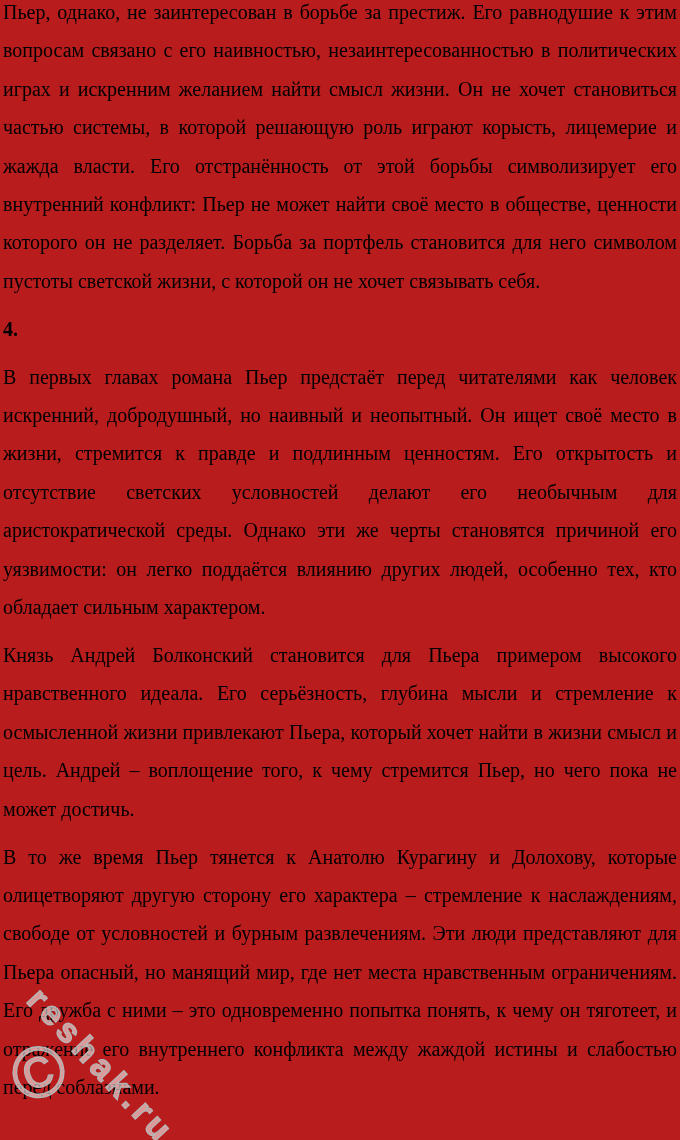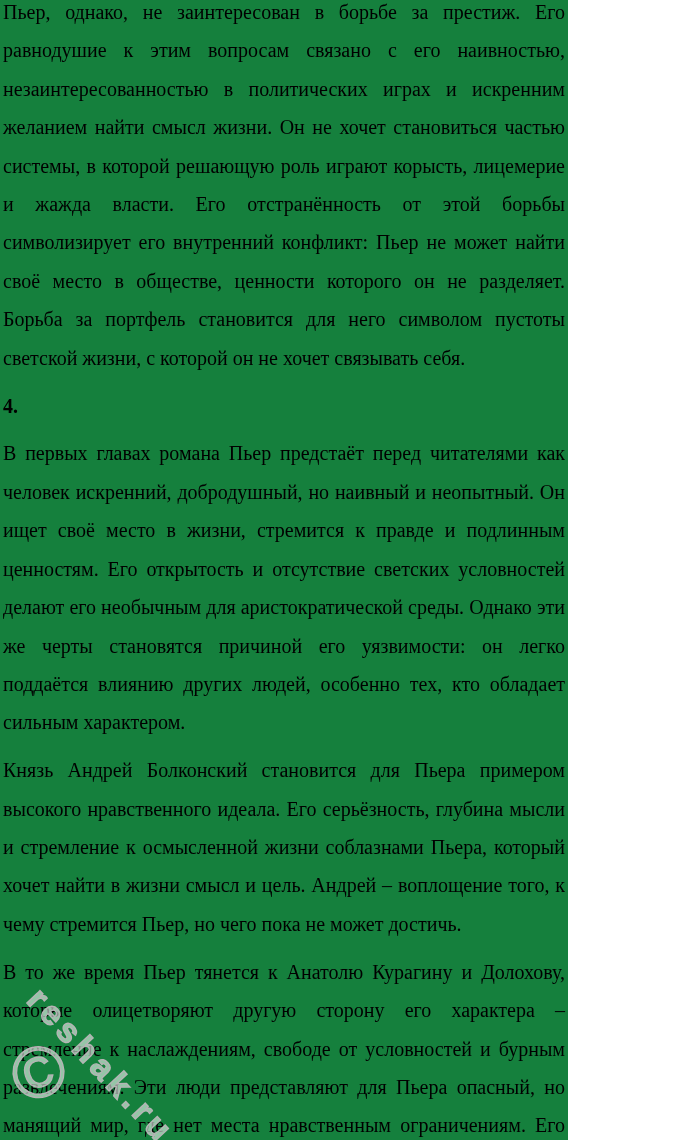--- a/index.html
+++ b/index.html
@@ -2,23 +2,23 @@
 <html><head>
 <meta charset="utf-8">
 <style>
   html, body {
     margin: 0;
     padding: 0;
     background: #ffffff;
   }
   .page {
     position: relative;
-    width: 568px;
+    width: 680px;
     height: 1140px;
-    background: #15803d;
+    background: #b91c1c;
     overflow: hidden;
   }
   .doc {
     position: absolute;
     top: -7px;
     left: 0;
     right: 0;
     padding: 0 3px;
   }
   .doc p {
@@ -68,21 +68,21 @@
   }
 </style>
 </head>
 <body>
 
 <div class="page">
   <div class="doc">
     <p class="para">Пьер, однако, не заинтересован в борьбе за престиж. Его равнодушие к этим вопросам связано с его наивностью, незаинтересованностью в политических играх и искренним желанием найти смысл жизни. Он не хочет становиться частью системы, в которой решающую роль играют корысть, лицемерие и жажда власти. Его отстранённость от этой борьбы символизирует его внутренний конфликт: Пьер не может найти своё место в обществе, ценности которого он не разделяет. Борьба за портфель становится для него символом пустоты светской жизни, с которой он не хочет связывать себя.</p>
     <p class="heading">4.</p>
     <p class="para">В первых главах романа Пьер предстаёт перед читателями как человек искренний, добродушный, но наивный и неопытный. Он ищет своё место в жизни, стремится к правде и подлинным ценностям. Его открытость и отсутствие светских условностей делают его необычным для аристократической среды. Однако эти же черты становятся причиной его уязвимости: он легко поддаётся влиянию других людей, особенно тех, кто обладает сильным характером.</p>
-    <p class="para">Князь Андрей Болконский становится для Пьера примером высокого нравственного идеала. Его серьёзность, глубина мысли и стремление к осмысленной жизни соблазнами Пьера, который хочет найти в жизни смысл и цель. Андрей – воплощение того, к чему стремится Пьер, но чего пока не может достичь.</p>
+    <p class="para">Князь Андрей Болконский становится для Пьера примером высокого нравственного идеала. Его серьёзность, глубина мысли и стремление к осмысленной жизни привлекают Пьера, который хочет найти в жизни смысл и цель. Андрей – воплощение того, к чему стремится Пьер, но чего пока не может достичь.</p>
     <p class="para">В то же время Пьер тянется к Анатолю Курагину и Долохову, которые олицетворяют другую сторону его характера – стремление к наслаждениям, свободе от условностей и бурным развлечениям. Эти люди представляют для Пьера опасный, но манящий мир, где нет места нравственным ограничениям. Его дружба с ними – это одновременно попытка понять, к чему он тяготеет, и отражение его внутреннего конфликта между жаждой истины и слабостью перед соблазнами.</p>
   </div>
 
   <div class="watermark">
     <span class="wm-text">reshak.ru</span>
     <span class="wm-copy">©</span>
   </div>
 </div>
 
 </body></html>

